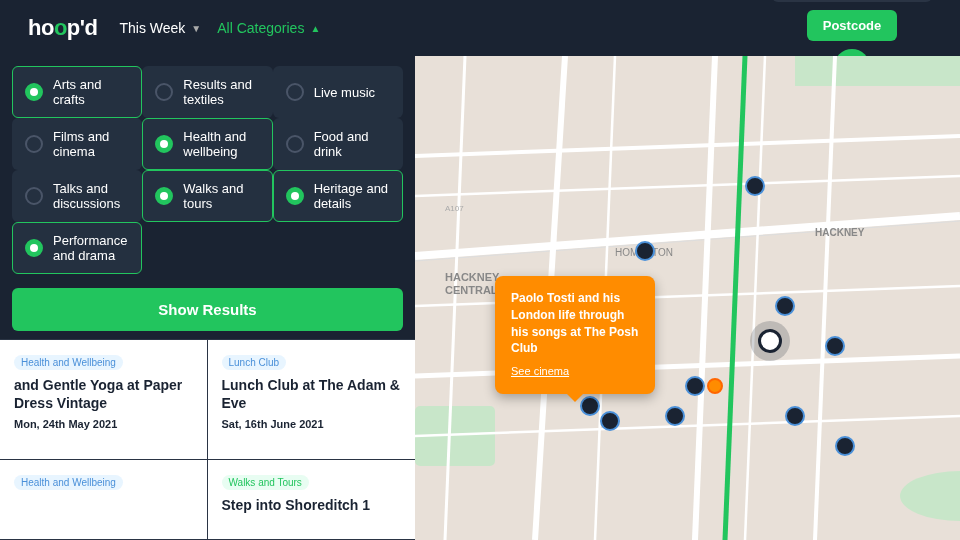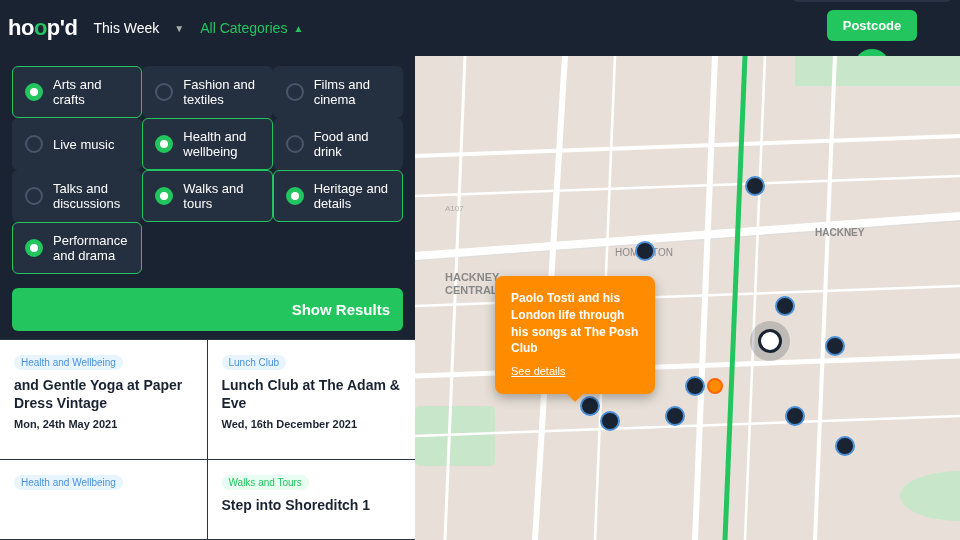--- a/index.html
+++ b/index.html
@@ -3,42 +3,43 @@
   <meta charset="utf-8">
   <style>
     * { box-sizing: border-box; margin: 0; padding: 0; }
     body { font-family: -apple-system, BlinkMacSystemFont, 'Segoe UI', sans-serif; background: #1a2332; width: 960px; height: 540px; overflow: hidden; display: flex; flex-direction: column; }
 
     
     .header {
       background: #1a2332;
       display: flex;
       align-items: center;
-      padding: 0 8px;
+      padding: 0 28px;
       height: 56px;
       gap: 16px;
       flex-shrink: 0;
     }
     .logo {
       color: white;
       font-size: 22px;
       font-weight: 700;
       letter-spacing: -0.5px;
     }
     .logo span { color: #22c55e; }
     .this-week-btn {
       display: flex;
       align-items: center;
-      gap: 15px;
+      gap: 6px;
       color: white;
       font-size: 14px;
       font-weight: 500;
       background: none;
       border: none;
       cursor: pointer;
+      margin-left: 6px;
     }
     .chevron { font-size: 10px; color: #aaa; }
     .all-categories-btn {
       display: flex;
       align-items: center;
       gap: 6px;
       color: #22c55e;
       font-size: 14px;
       font-weight: 500;
       background: none;
@@ -152,21 +153,21 @@
     .show-results-btn {
       margin: 4px 12px 8px;
       background: #22c55e;
       color: white;
       border: none;
       border-radius: 6px;
       padding: 13px;
       font-size: 15px;
       font-weight: 700;
       cursor: pointer;
-      text-align: right;
+      text-align: center;
     }
 
     
     .events-grid {
       display: grid;
       grid-template-columns: 1fr 1fr;
       gap: 0;
       flex: 1;
       overflow: hidden;
       border-top: 1px solid #2a3444;
@@ -305,30 +306,30 @@
 
   <div class="left-panel">
 
     <div class="categories-grid">
     <div class="category-item selected">
           <div class="cat-radio checked"></div>
           <span class="cat-label">Arts and crafts</span>
         </div>
         <div class="category-item">
           <div class="cat-radio"></div>
-          <span class="cat-label">Fashion and textiles</span>
+          <span class="cat-label">Results and textiles</span>
+        </div>
+        <div class="category-item">
+          <div class="cat-radio"></div>
+          <span class="cat-label">Live music</span>
         </div>
         <div class="category-item">
           <div class="cat-radio"></div>
           <span class="cat-label">Films and cinema</span>
         </div>
-        <div class="category-item">
-          <div class="cat-radio"></div>
-          <span class="cat-label">Live music</span>
-        </div>
         <div class="category-item selected">
           <div class="cat-radio checked"></div>
           <span class="cat-label">Health and wellbeing</span>
         </div>
         <div class="category-item">
           <div class="cat-radio"></div>
           <span class="cat-label">Food and drink</span>
         </div>
         <div class="category-item">
           <div class="cat-radio"></div>
@@ -345,21 +346,21 @@
         <div class="category-item selected">
           <div class="cat-radio checked"></div>
           <span class="cat-label">Performance and drama</span>
         </div>
       </div>
 
     <button class="show-results-btn">Show Results</button>
 
     <div class="events-grid">
     <div class="event-card"><span class="event-badge">Health and Wellbeing</span><div class="event-title">and Gentle Yoga at Paper Dress Vintage</div><div class="event-date">Mon, 24th May 2021</div></div>
-        <div class="event-card"><span class="event-badge">Lunch Club</span><div class="event-title">Lunch Club at The Adam &amp; Eve</div><div class="event-date">Wed, 16th December 2021</div></div>
+        <div class="event-card"><span class="event-badge">Lunch Club</span><div class="event-title">Lunch Club at The Adam &amp; Eve</div><div class="event-date">Sat, 16th June 2021</div></div>
         <div class="event-card"><span class="event-badge">Health and Wellbeing</span></div>
         <div class="event-card"><span class="event-badge green">Walks and Tours</span><div class="event-title">Step into Shoreditch 1</div></div>
       </div>
 
   </div>
 
   <div class="map-panel">
     
     <svg class="map-svg" viewBox="0 0 545 484" xmlns="http://www.w3.org/2000/svg">
 
@@ -403,17 +404,17 @@
     <div class="map-pin" style="left:380px; top:360px;"></div>
     <div class="map-pin" style="left:430px; top:390px;"></div>
     <div class="map-pin" style="left:175px; top:350px;"></div>
     <div class="map-pin" style="left:195px; top:365px;"></div>
     <div class="map-pin active" style="left:355px; top:285px;"></div>
     <div class="map-pin orange" style="left:300px; top:330px;"></div>
 
     
     <div class="map-tooltip">
       <div class="tooltip-title">Paolo Tosti and his London life through his songs at The Posh Club</div>
-      <a class="tooltip-link">See details</a>
+      <a class="tooltip-link">See cinema</a>
     </div>
   </div>
 
 </div>
 
 </body></html>

